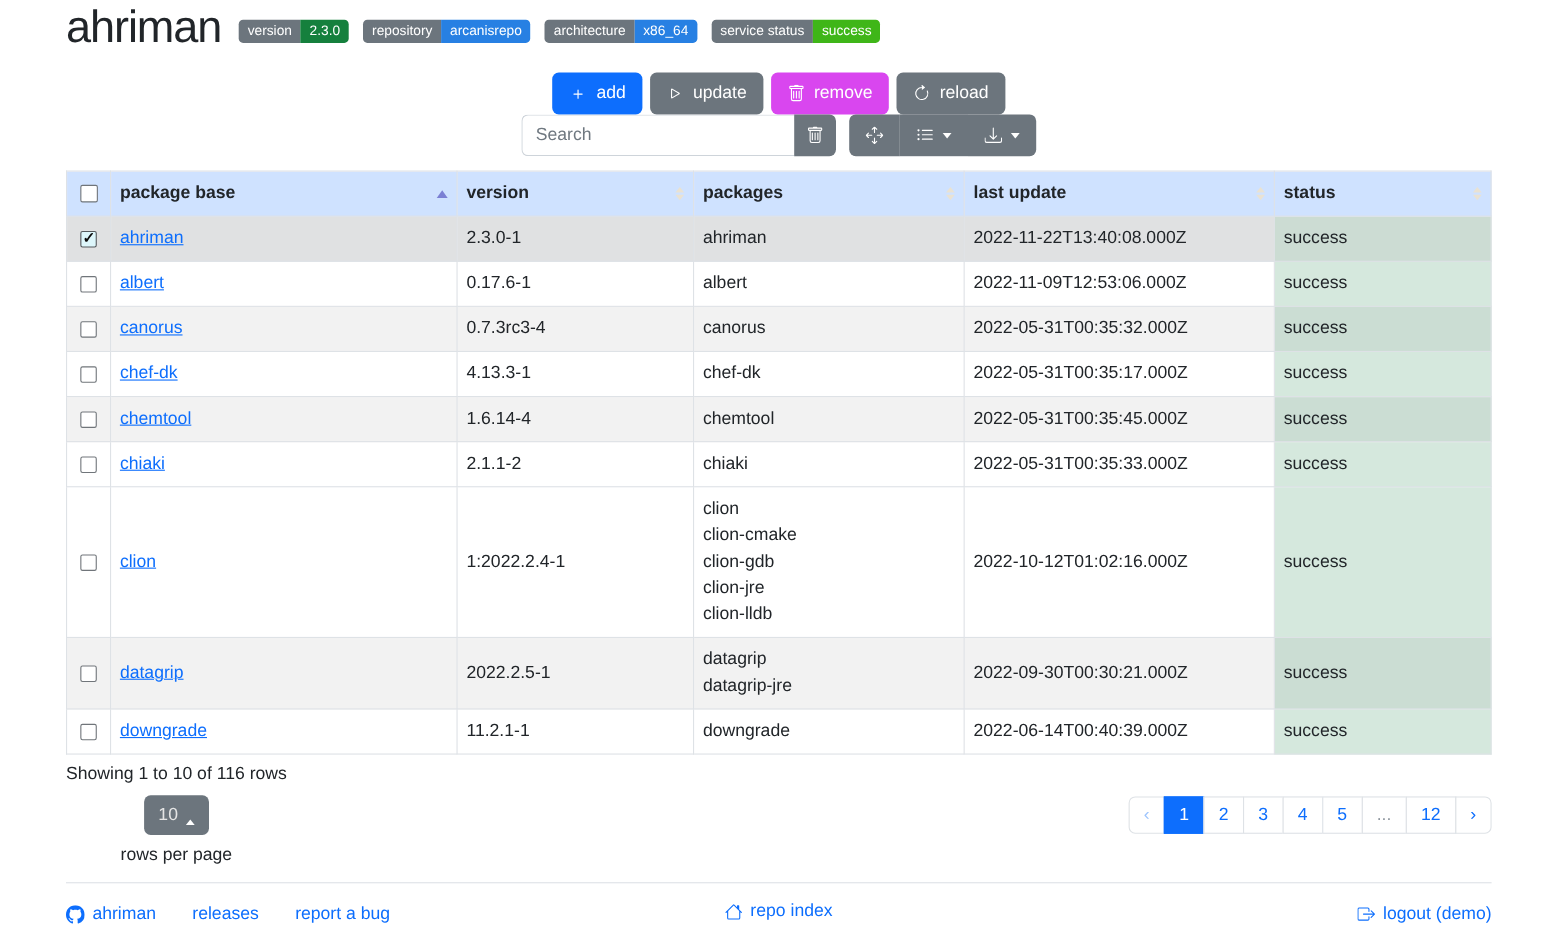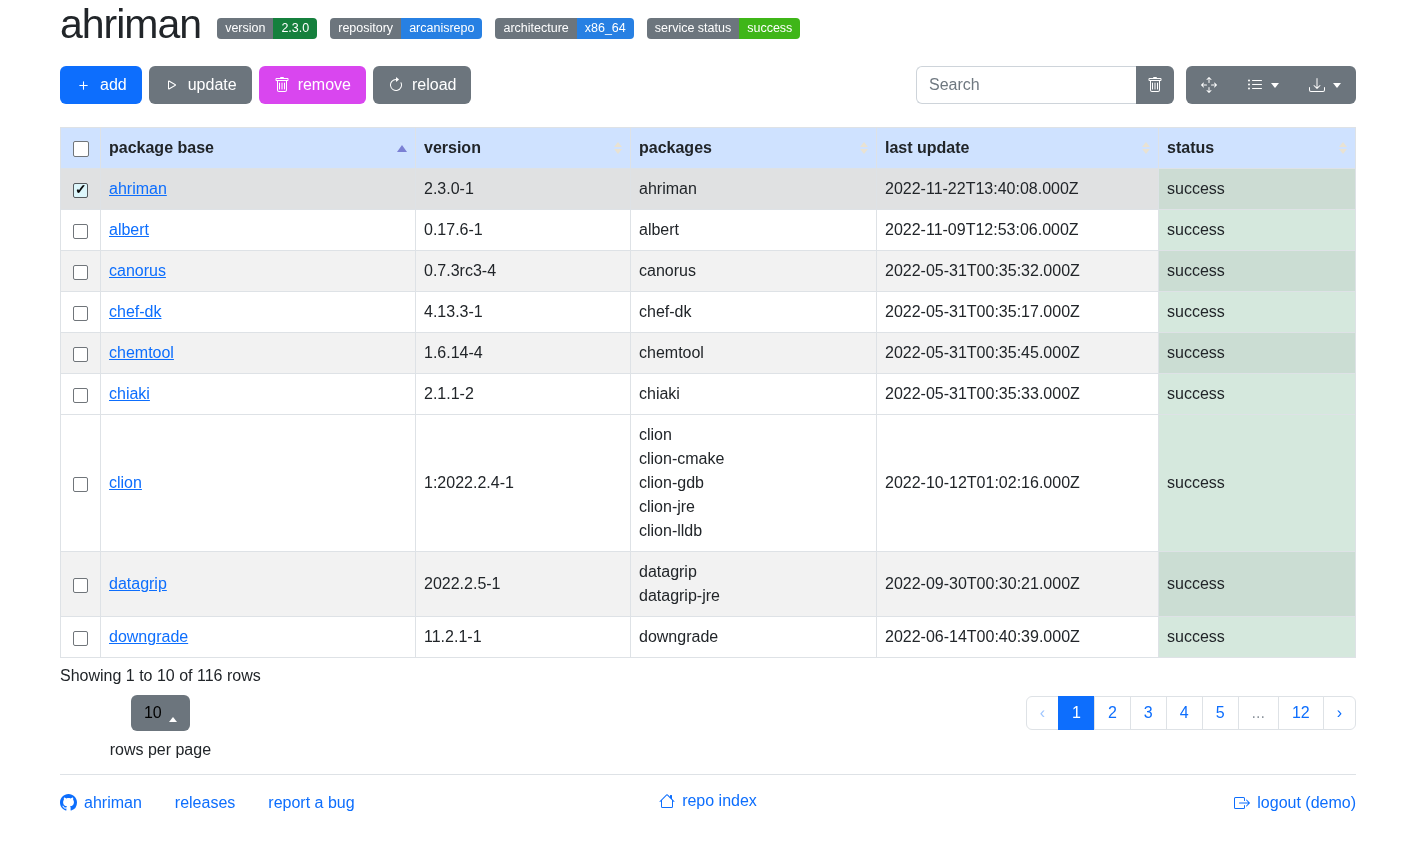--- a/index.html
+++ b/index.html
@@ -14,49 +14,49 @@
 
   
   .header-row { display:flex; align-items:center; gap:16px; }
   h1.page-title { font-size:41px; font-weight:500; margin:0; line-height:1.1; letter-spacing:-1px; }
   .badge-group { display:flex; gap:13px; margin-top:8px; }
   .badge { display:inline-flex; font-size:12.5px; font-weight:500; color:#fff; line-height:1; }
   .badge-label { background:#6c757d; padding:4px 8px 5px; border-radius:4px 0 0 4px; }
   .badge-value { padding:4px 8px 5px; border-radius:0 4px 4px 0; background:#2780e3; }
 
   
-  .toolbar { display:flex; justify-content:space-between; align-items:center; margin-top:19px; }
+  .toolbar { display:flex; justify-content:space-between; align-items:center; margin-top:19px;flex-direction:column; }
   .toolbar-left { display:flex; gap:7px; }
   .btn {
     display:inline-flex; align-items:center; gap:8px;
     border:none; border-radius:6px; padding:8px 15px;
     font-size:16px; color:#fff; cursor:pointer; font-family:inherit; line-height:1.4;
   }
   .btn svg { display:block; }
   .btn-primary { background:#0d6efd; }
   .btn-secondary { background:#6c757d; }
   .btn-danger { background:#d946ef; }
   .toolbar-right { display:flex; gap:12px; align-items:stretch; }
   .search-group { display:flex; }
   .search-input {
-    width:220px; height:38px; border:1px solid #ced4da; border-right:none;
+    width:248px; height:38px; border:1px solid #ced4da; border-right:none;
     border-radius:6px 0 0 6px; padding:6px 12px; font-size:16px; font-family:inherit; color:#212529;
     outline:none;
   }
   .search-input::placeholder { color:#6f7880; }
   .search-clear-btn { width:38px; justify-content:center; border-radius:0 6px 6px 0; padding:8px 10px; }
   .btn-group { display:flex; }
   .btn-group .btn { border-radius:0; padding:8px 15px; }
   .btn-group .btn:first-child { border-radius:6px 0 0 6px; }
   .btn-group .btn:last-child { border-radius:0 6px 6px 0; }
   .caret-down { width:0; height:0; border-left:4px solid transparent; border-right:4px solid transparent; border-top:5px solid #fff; }
   .caret-up-w { width:0; height:0; border-left:4px solid transparent; border-right:4px solid transparent; border-bottom:5px solid #fff; }
 
   
-  table.pkg-table { width:100%; border-collapse:collapse; margin-top:23px; table-layout:fixed; }
+  table.pkg-table { width:100%; border-collapse:collapse; margin-top:13px; table-layout:fixed; }
   .pkg-table th, .pkg-table td { border:1px solid #dee2e6; padding:8px; vertical-align:middle; text-align:left; }
   .pkg-table thead th { background:#cfe2ff; font-weight:700; padding:11px 8px; }
   .th-inner { display:flex; justify-content:space-between; align-items:center; }
   .cb-col { text-align:center !important; }
   .sort-icons { display:flex; flex-direction:column; gap:2px; align-items:center; }
   .tri { width:0; height:0; }
   .tri-up-active { border-left:5px solid transparent; border-right:5px solid transparent; border-bottom:7px solid #7b80d4; }
   .tri-up-sm { border-left:4px solid transparent; border-right:4px solid transparent; border-bottom:5px solid #e9e2d3; }
   .tri-down-sm { border-left:4px solid transparent; border-right:4px solid transparent; border-top:5px solid #e9e2d3; }
   .pkg-table a { color:#0d6efd; text-decoration:underline; }
@@ -70,21 +70,21 @@
     border-radius:2px; background:#fff; position:relative; vertical-align:middle; cursor:pointer;
   }
   .cb.checked { background:#ddf6fb; border-color:#55595d; }
   .cb.checked::after { content:"\2713"; position:absolute; top:-3px; left:1px; font-size:14px; font-weight:700; color:#0b0b0b; }
   .pkg-line { line-height:24px; }
 
   
   .table-footer { display:flex; justify-content:space-between; align-items:center; margin-top:9px; }
   .tf-left { display:flex; align-items:center; gap:10px;flex-direction:column; }
   .page-size-btn {
-    background:#6c757d; color:#000000; border:none; border-radius:6px;
+    background:#6c757d; color:#e5e5e5; border:none; border-radius:6px;
     padding:9px 13px; font-size:16px; display:inline-flex; align-items:flex-end; gap:7px;
     cursor:pointer; font-family:inherit;
   }
   .pagination { display:flex; list-style:none; margin:0; padding:0; }
   .page-item { margin-left:-1px; }
   .page-link {
     display:block; padding:7px 13px; border:1px solid #dee2e6; background:#fff;
     color:#0d6efd; text-decoration:none; font-size:16px; min-width:18px; text-align:center; cursor:pointer;
   }
   .page-item.prev .page-link { border-radius:6px 0 0 6px; color:#9ec5fe; }

